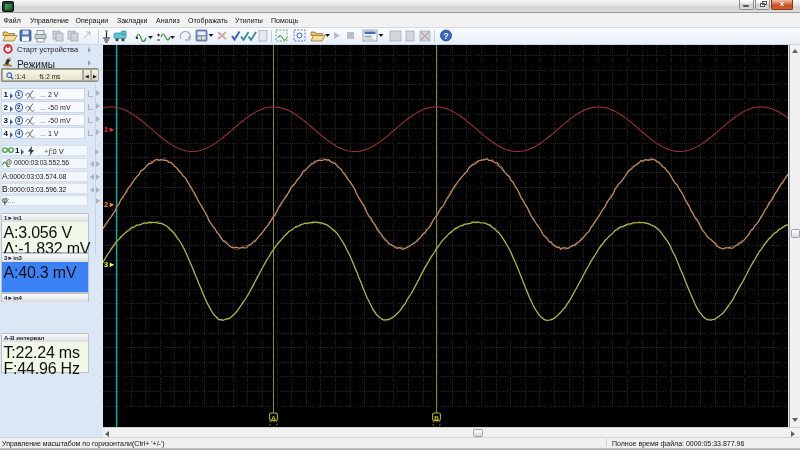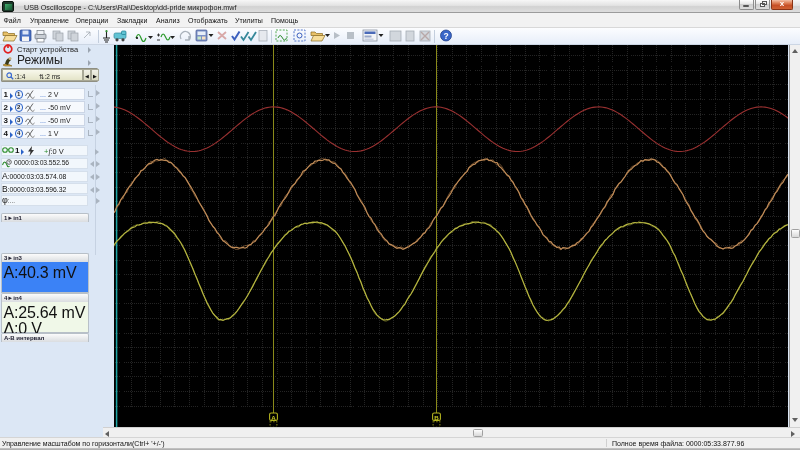--- a/index.html
+++ b/index.html
@@ -4,21 +4,20 @@
 html,body{width:800px;height:450px;overflow:hidden}
 body{font-family:"Liberation Sans",sans-serif;position:relative;background:#dce7f5}
 .abs{position:absolute}
 .t{white-space:nowrap}
 </style></head><body>
 
 <div class="abs" style="left:0;top:0;width:800px;height:13px;background:linear-gradient(#f7f7f7,#e3e3e3 45%,#d2d2d2 55%,#dddddd);border-bottom:1px solid #9b9b9b">
  <div class="abs" style="left:2px;top:1px;width:12px;height:11px;background:#1d3a2a;border:1px solid #0a140e;border-radius:2px">
    <div class="abs" style="left:2px;top:2px;width:7px;height:6px;background:linear-gradient(135deg,#3fae6c,#16512f)"></div>
  </div>
- <div class="abs t" style="left:24px;top:2.5px;font-size:7.2px;color:#222">USB Oscilloscope - C:\Users\Rai\Desktop\dd-pride микрофон.mwf</div>
  <div class="abs" style="left:739px;top:0;width:15px;height:9.5px;background:linear-gradient(#fdfdfd,#e6e6e6 45%,#cfcfcf 50%,#dcdcdc);border:1px solid #8c8c8c;border-top:none;border-radius:0 0 2px 2px">
    <div class="abs" style="left:3px;bottom:1.5px;width:6px;height:2px;background:#555;border-radius:1px"></div>
  </div>
  <div class="abs" style="left:755px;top:0;width:15px;height:9.5px;background:linear-gradient(#fdfdfd,#e6e6e6 45%,#cfcfcf 50%,#dcdcdc);border:1px solid #8c8c8c;border-top:none;border-radius:0 0 2px 2px">
    <div class="abs" style="left:3.5px;top:2.5px;width:5px;height:4px;border:1px solid #555;background:#f8f8f8"></div>
    <div class="abs" style="left:5.5px;top:1px;width:5px;height:4px;border:1px solid #555"></div>
  </div>
  <div class="abs" style="left:771px;top:0;width:22px;height:9.5px;background:linear-gradient(#f2bfa6,#dd7e55 35%,#c64f26 60%,#cf6133);border:1px solid #8a3315;border-top:none;border-radius:0 0 2px 2px;color:#fff;font-weight:bold;font-size:8px;text-align:center;line-height:8px">x</div>
 </div>
 <div class="abs" style="left:0;top:13px;width:800px;height:15px;background:#f2f2f2;border-bottom:1px solid #d8d8d8">
@@ -212,34 +211,34 @@
 <rect x="166.6" y="368" width="7.8" height="7.4" rx="1.5"></rect>
 <rect x="329.6" y="368" width="7.8" height="7.4" rx="1.5"></rect>
 <rect x="167.1" y="376.8" width="6.8" height="5.6" stroke-dasharray="1.6 1.4" stroke="#7d7d15"></rect>
 <rect x="330.1" y="376.8" width="6.8" height="5.6" stroke-dasharray="1.6 1.4" stroke="#7d7d15"></rect>
 </g>
 <g font-family="Liberation Sans, sans-serif" font-size="6.2" font-weight="bold" fill="#c6c624" text-anchor="middle">
 <text x="170.5" y="374.6">A</text>
 <text x="333.5" y="374.6">B</text>
 </g>
 </svg>
-<div class="abs" style="left:0;top:45px;width:114px;height:392px;background:#dce7f5">
+<div class="abs" style="left:0;top:45px;width:103px;height:392px;background:#dce7f5">
     <div class="abs" style="left:94.5px;top:40px;width:1px;height:170px;background:#c6d2e2"></div>
 <svg class="abs" style="left:3px;top:-1px" width="10" height="10" viewBox="0 0 10 10">
       <circle cx="5" cy="5" r="3.8" fill="none" stroke="#e02020" stroke-width="1.7"></circle>
       <line x1="5" y1="0.5" x2="5" y2="4" stroke="#e02020" stroke-width="1.7"></line>
     </svg>
 <div class="abs t" style="left:17px;top:0px;font-size:7.5px;color:#222">Старт устройства</div>
 <div class="abs" style="left:88px;top:2px;width:0;height:0;border-left:3.5px solid #9aa4b0;border-top:3px solid transparent;border-bottom:3px solid transparent"></div>
 <svg class="abs" style="left:2px;top:11px" width="12" height="11" viewBox="0 0 12 11">
       <path d="M1 9 q3-2 5-1 l4 2 -7 0z" fill="#d8a840" stroke="#7a5a10" stroke-width="0.6"></path>
       <path d="M3 8 q1-5 4-6 l2 2 q-2 1-3 5z" fill="#3a3a1a"></path>
       <circle cx="8" cy="2.5" r="1.5" fill="#c8b080"></circle>
     </svg>
-<div class="abs t" style="left:17px;top:8px;font-size:12px;color:#222">Режимы</div>
+<div class="abs t" style="left:17px;top:14px;font-size:10px;color:#222">Режимы</div>
 <div class="abs" style="left:88px;top:14.5px;width:0;height:0;border-left:3.5px solid #9aa4b0;border-top:3px solid transparent;border-bottom:3px solid transparent"></div>
 
 <div class="abs" style="left:1px;top:23px;width:97px;height:14px;background:#b8b8a8;border:1px solid #8f8f82;border-radius:1px"></div>
 <div class="abs" style="left:2px;top:24px;width:81px;height:12px;background:linear-gradient(#f8f8ec,#e4e4c8);border:1px solid #a8a896">
  <svg class="abs" style="left:3px;top:2px" width="8" height="8" viewBox="0 0 8 8">
         <circle cx="3.2" cy="3.2" r="2.3" fill="none" stroke="#3a6ad0" stroke-width="1.2"></circle>
         <line x1="5" y1="5" x2="7.2" y2="7.2" stroke="#3a6ad0" stroke-width="1.3"></line>
       </svg>
  <div class="abs t" style="left:11.5px;top:2.5px;font-size:6.5px;color:#222">:1:4</div>
  <div class="abs t" style="left:36px;top:2.5px;font-size:6.5px;color:#222">⇅:2 ms</div>
@@ -330,35 +329,39 @@
 <div class="abs" style="left:96px;top:129px;width:0;height:0;border-left:4px solid #aab4c0;border-top:3.5px solid transparent;border-bottom:3.5px solid transparent"></div>
 <div class="abs t" style="left:2px;top:138.5px;font-size:8.5px;color:#111">B<span style="font-size:6.8px">:0000:03:03.596.32</span></div>
 <div class="abs" style="left:90px;top:141.5px;width:0;height:0;border-right:4px solid #aab4c0;border-top:3.5px solid transparent;border-bottom:3.5px solid transparent"></div>
 <div class="abs" style="left:96px;top:141.5px;width:0;height:0;border-left:4px solid #aab4c0;border-top:3.5px solid transparent;border-bottom:3.5px solid transparent"></div>
 <div class="abs t" style="left:2px;top:150px;font-size:9px;color:#111">φ<span style="font-size:6.5px;color:#555">:...</span></div>
 <div class="abs" style="left:96px;top:153px;width:0;height:0;border-left:4px solid #aab4c0;border-top:3.5px solid transparent;border-bottom:3.5px solid transparent"></div>
 
 <div class="abs" style="left:1px;top:168.3px;width:88px;height:8.5px;background:linear-gradient(#fbfbfb,#dadde0);border:1px solid #b8c0c8;border-bottom:none;border-radius:2px 2px 0 0">
  <div class="abs t" style="left:2px;top:1px;font-size:6px;color:#223;font-weight:bold">1►in1</div>
     </div>
+<div class="abs" style="left:1px;top:176.8px;width:88px;height:31.5px;background:#f0f8e8;border:1px solid #b8c0c8;border-top:none">
+ <div class="abs t" style="left:1.5px;top:2.5px;font-size:16px;letter-spacing:-0.2px;color:#111">A:3.056 V</div>
+ <div class="abs t" style="left:1.5px;top:18.5px;font-size:16px;letter-spacing:-0.2px;color:#111">Δ:-1.832 mV</div>
+    </div>
 <div class="abs" style="left:1px;top:208.3px;width:88px;height:8.5px;background:linear-gradient(#fbfbfb,#dadde0);border:1px solid #b8c0c8;border-bottom:none;border-radius:2px 2px 0 0">
  <div class="abs t" style="left:2px;top:1px;font-size:6px;color:#223;font-weight:bold">3►in3</div>
     </div>
 <div class="abs" style="left:1px;top:216.8px;width:88px;height:31.5px;background:#3b82f6;border:1px solid #b8c0c8;border-top:none">
  <div class="abs t" style="left:1.5px;top:2.5px;font-size:16px;letter-spacing:-0.2px;color:#111">A:40.3 mV</div>
     </div>
 <div class="abs" style="left:1px;top:248.3px;width:88px;height:8.5px;background:linear-gradient(#fbfbfb,#dadde0);border:1px solid #b8c0c8;border-bottom:none;border-radius:2px 2px 0 0">
  <div class="abs t" style="left:2px;top:1px;font-size:6px;color:#223;font-weight:bold">4►in4</div>
     </div>
-<div class="abs" style="left:1px;top:256.8px;width:88px;height:31.5px;background:#f0f8e8;border:1px solid #b8c0c8;border-top:none">
- <div class="abs t" style="left:1.5px;top:2.5px;font-size:16px;letter-spacing:-0.2px;color:#111">A:25.64 mV</div>
- <div class="abs t" style="left:1.5px;top:18.5px;font-size:16px;letter-spacing:-0.2px;color:#111">Δ:0 V</div>
-    </div>
 <div class="abs" style="left:1px;top:288.3px;width:88px;height:8.5px;background:linear-gradient(#fbfbfb,#dadde0);border:1px solid #b8c0c8;border-bottom:none;border-radius:2px 2px 0 0">
  <div class="abs t" style="left:2px;top:1px;font-size:6px;color:#223;font-weight:bold">A-B интервал</div>
+    </div>
+<div class="abs" style="left:1px;top:296.8px;width:88px;height:31.5px;background:#f0f8e8;border:1px solid #b8c0c8;border-top:none">
+ <div class="abs t" style="left:1.5px;top:2.5px;font-size:16px;letter-spacing:-0.2px;color:#111">T:22.24 ms</div>
+ <div class="abs t" style="left:1.5px;top:18.5px;font-size:16px;letter-spacing:-0.2px;color:#111">F:44.96 Hz</div>
     </div>
   </div>
 <div class="abs" style="left:789px;top:45px;width:11px;height:382px;background:#f0f0f0;border-left:1px solid #9a9a9a">
  <div class="abs" style="left:2px;top:4px;width:0;height:0;border-bottom:4px solid #606060;border-left:3.5px solid transparent;border-right:3.5px solid transparent"></div>
  <div class="abs" style="left:0.5px;top:184px;width:9px;height:9px;background:linear-gradient(#fdfdfd,#d8d8d8);border:1px solid #a0a0a0;border-radius:1.5px"></div>
  <div class="abs" style="left:2px;top:373px;width:0;height:0;border-top:4px solid #606060;border-left:3.5px solid transparent;border-right:3.5px solid transparent"></div>
 </div>
 <div class="abs" style="left:103px;top:427px;width:697px;height:10px;background:#f0f0f0;border-top:1px solid #d0d0d0">
  <div class="abs" style="left:2px;top:2.5px;width:0;height:0;border-right:4px solid #606060;border-top:3.5px solid transparent;border-bottom:3.5px solid transparent"></div>
  <div class="abs" style="left:370px;top:0.5px;width:10px;height:8.5px;background:linear-gradient(#fdfdfd,#d8d8d8);border:1px solid #a0a0a0;border-radius:1.5px"></div>

